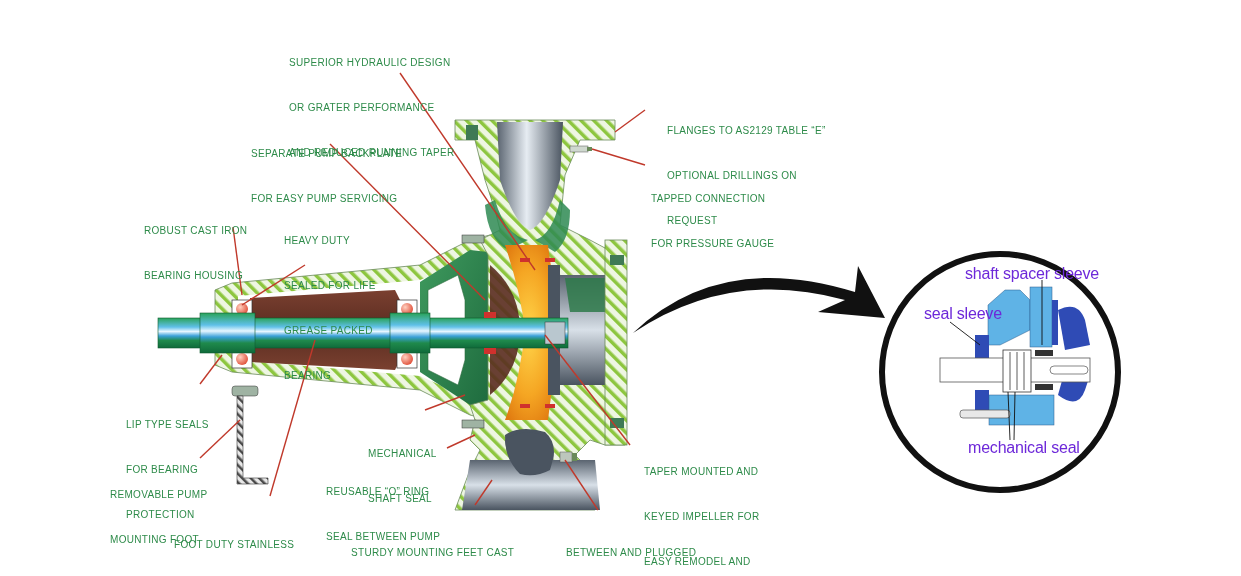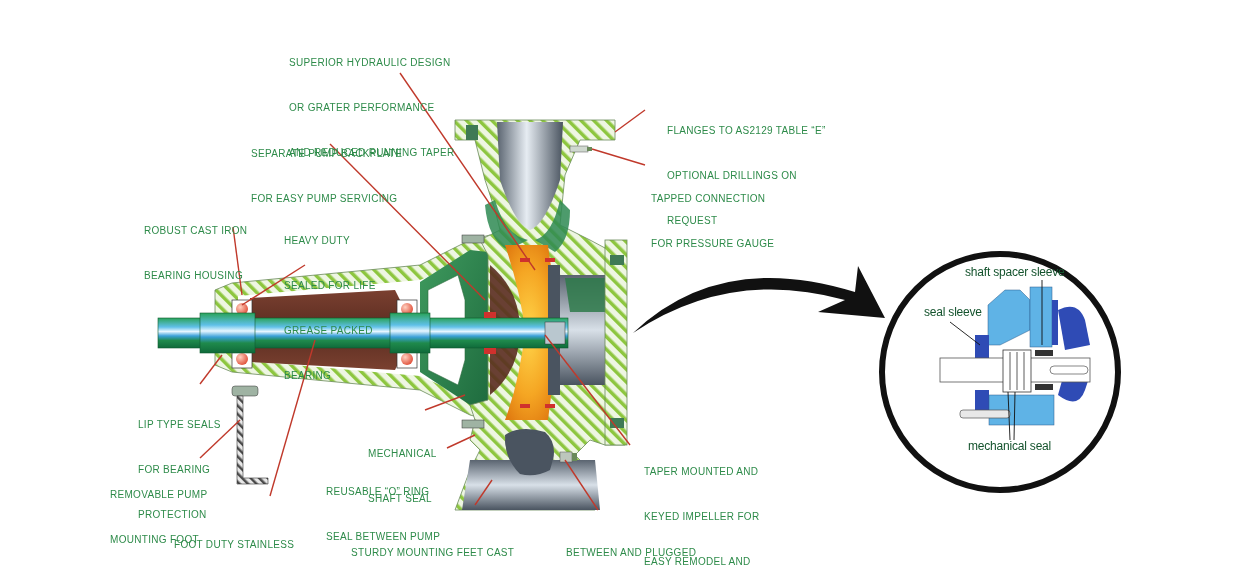--- a/index.html
+++ b/index.html
@@ -1,20 +1,20 @@
 <!DOCTYPE html>
 <html><head>
 <meta charset="utf-8">
 <style>
   html, body { margin:0; padding:0; background:#ffffff; }
   body { width:1241px; height:576px; position:relative; overflow:hidden; font-family:"Liberation Sans", sans-serif; }
   #diagram { position:absolute; left:0; top:0; width:1241px; height:576px; }
   .lbl { position:absolute; color:#2e8b4a; font-size:10px; line-height:15px; letter-spacing:0.3px; white-space:pre; font-family:"Liberation Sans", sans-serif; }
   .lbl div { white-space:pre; }
-  .dlbl { position:absolute; color:#14532d; font-size:12px; font-family:"Liberation Sans", sans-serif; white-space:nowrap; letter-spacing:-0.2px; }
+  .dlbl { position:absolute; color:#6d28d9; font-size:16px; font-family:"Liberation Sans", sans-serif; white-space:nowrap; letter-spacing:-0.2px; }
 </style>
 </head>
 <body>
 
 <svg id="diagram" viewBox="0 0 1241 576" xmlns="http://www.w3.org/2000/svg">
   <defs>
     <pattern id="hatch" patternUnits="userSpaceOnUse" width="9" height="9" patternTransform="rotate(-45)">
       <rect width="9" height="9" fill="#eef6e2"></rect>
       <rect width="3.5" height="9" fill="#8dc63f"></rect>
     </pattern>
@@ -206,21 +206,21 @@
 <div class="lbl" style="left:144px;top:193px;">
   <div>ROBUST CAST IRON</div>
   <div>BEARING HOUSING</div>
 </div>
 <div class="lbl" style="left:284px;top:203px;">
   <div>HEAVY DUTY</div>
   <div>SEALED FOR LIFE</div>
   <div>GREASE PACKED</div>
   <div>BEARING</div>
 </div>
-<div class="lbl" style="left:126px;top:387px;margin-left:12px;">
+<div class="lbl" style="left:126px;top:387px;">
   <div>LIP TYPE SEALS</div>
   <div>FOR BEARING</div>
   <div>PROTECTION</div>
 </div>
 <div class="lbl" style="left:110px;top:457px;">
   <div>REMOVABLE PUMP</div>
   <div>MOUNTING FOOT</div>
 </div>
 <div class="lbl" style="left:368px;top:416px;">
   <div>MECHANICAL</div>

